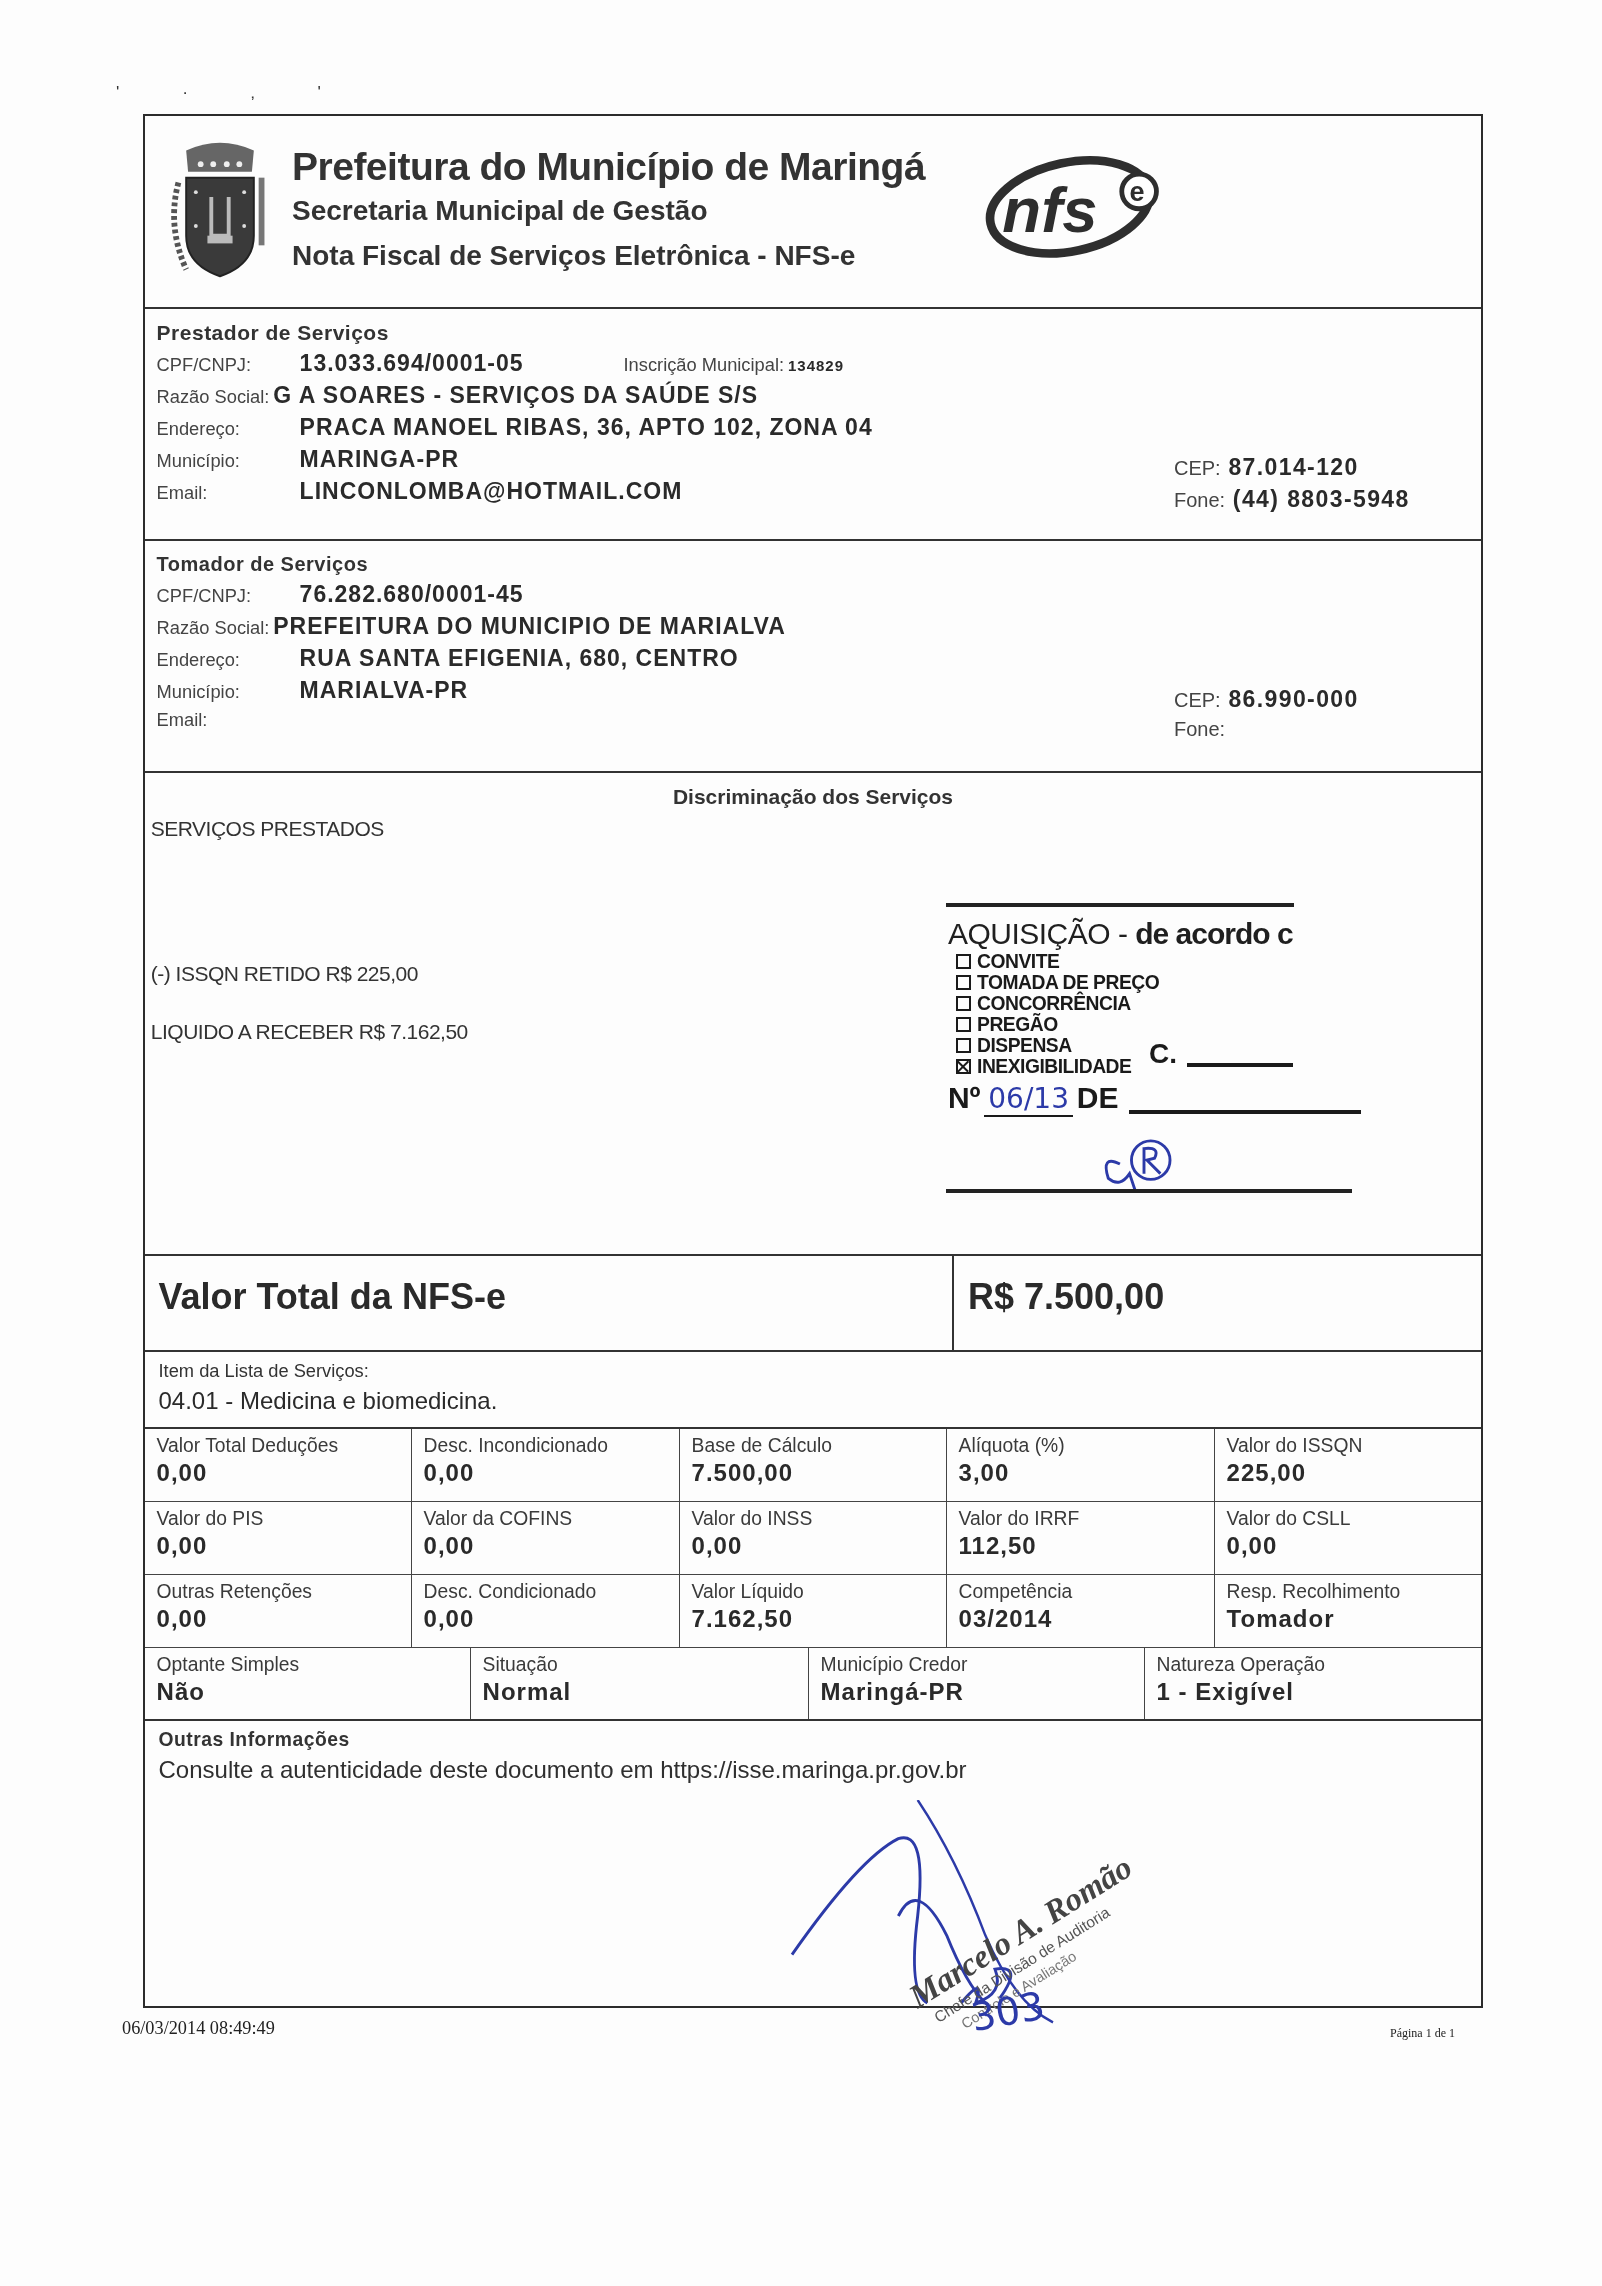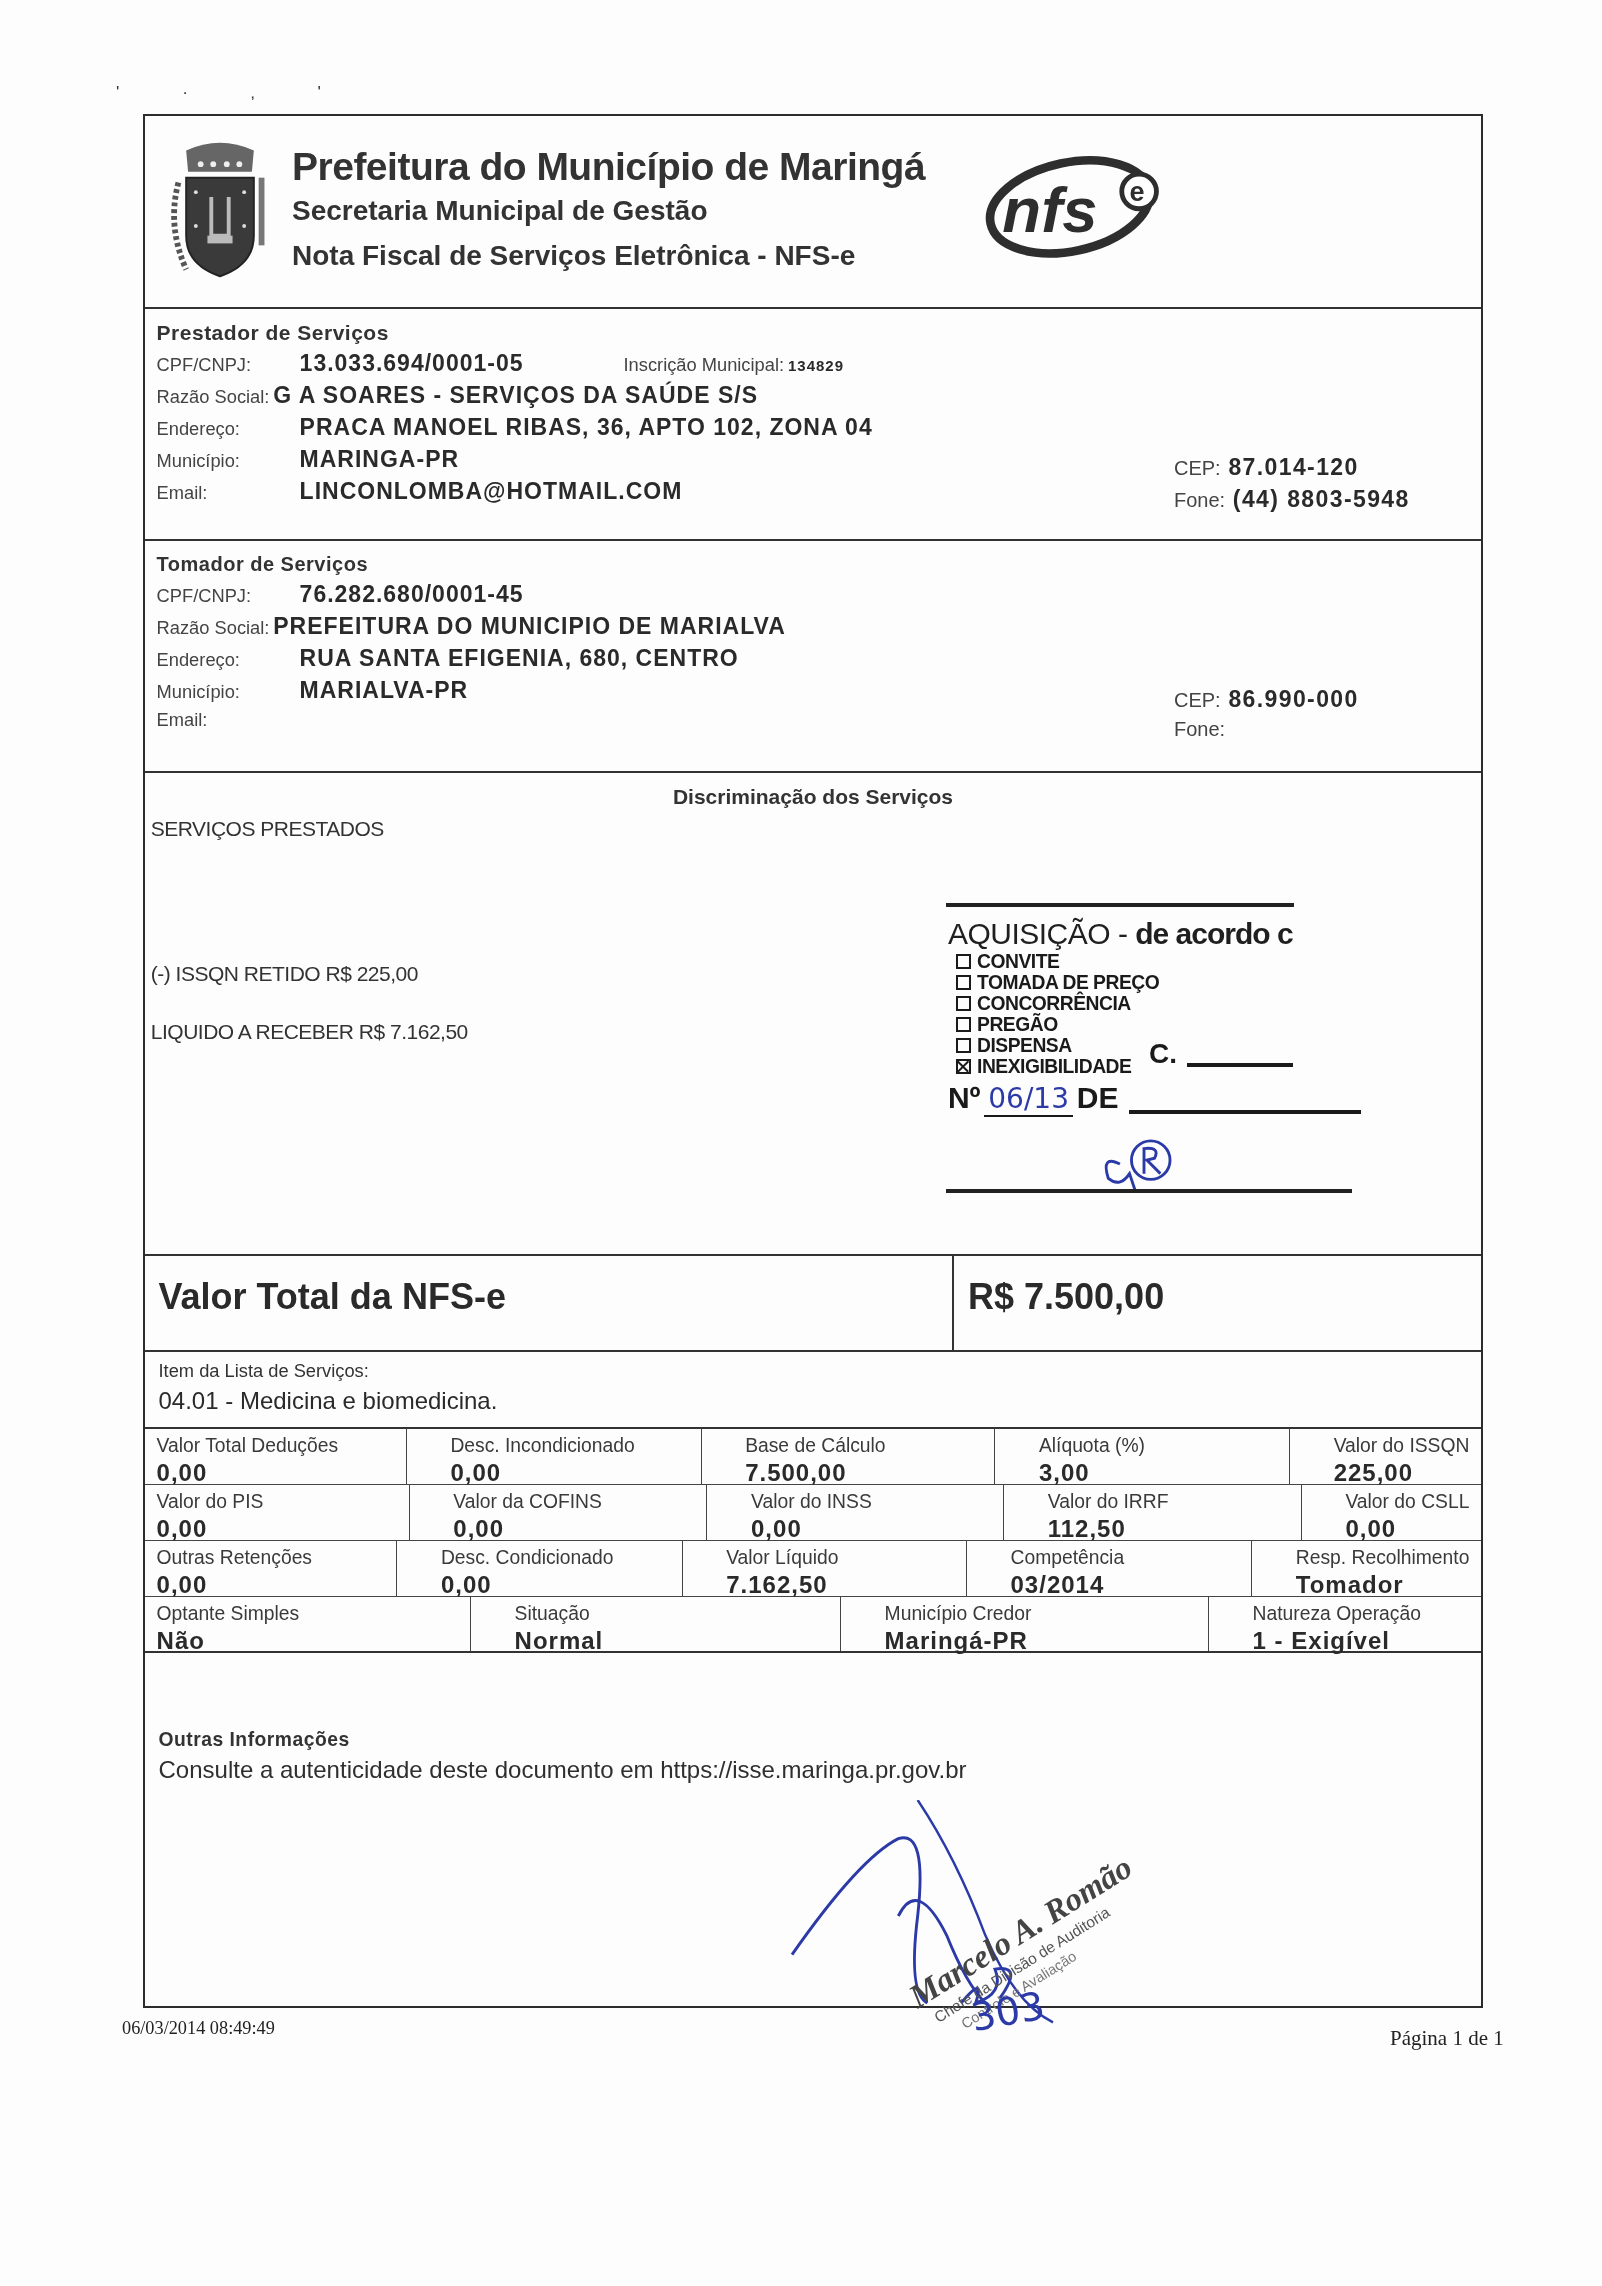--- a/index.html
+++ b/index.html
@@ -68,33 +68,33 @@
   
   .vt-label { position: absolute; left: 13.5px; top: 21px; font-size: 36px; font-weight: bold; color: #2a2a2a; }
   .vt-divider { position: absolute; left: 807px; top: 0; bottom: 0; border-left: 2.9px solid #333; }
   .vt-value { position: absolute; left: 823px; top: 21px; font-size: 36px; font-weight: bold; color: #2a2a2a; }
 
   
   .item-label { position: absolute; left: 13.5px; top: 7.7px; font-size: 18.3px; color: #333; }
   .item-value { position: absolute; left: 13.5px; top: 35px; font-size: 24px; color: #2a2a2a; }
 
   
-  .grid-row { display: flex; height: 56px; border-bottom: 1.9px solid #444; box-sizing: border-box; gap: 32px; }
+  .grid-row { display: flex; height: 73px; border-bottom: 1.9px solid #444; box-sizing: border-box; }
   .gcell { box-sizing: border-box; padding: 5.8px 11.6px 0 11.6px; border-right: 1.9px solid #444; }
   .gcell:last-child { border-right: none; }
   .glabel { font-size: 19.3px; color: #3a3a3a; white-space: nowrap; }
   .gvalue { font-size: 24px; font-weight: bold; color: #2a2a2a; letter-spacing: 1px; margin-top: 1.9px; }
 
   
   .oi-title { position: absolute; left: 13.5px; top: 5.8px; font-size: 19.3px; font-weight: bold; color: #333; letter-spacing: 0.5px; }
   .oi-text { position: absolute; left: 13.5px; top: 33px; font-size: 24px; color: #2f2f2f; }
   .signature { position: absolute; left: 618px; top: 77px; width: 406px; height: 232px; }
 
   .footer-left { position: absolute; left: 122px; top: 2018px; font-family: "Liberation Serif", serif; font-size: 18.3px; color: #222; }
-  .footer-right { position: absolute; left: 1390px; top: 2026px; font-family: "Liberation Serif", serif; font-size: 21px; color: #222; }
+  .footer-right { position: absolute; left: 1390px; top: 2026px; font-family: "Liberation Serif", serif; font-size: 12px; color: #222; }
 </style>
 </head>
 <body>
 
 <div class="page-noise">' · ‚ '</div>
 
 <div class="frame">
 
   <div class="section hdr hr">
     <svg class="crest" viewBox="0 0 130 150">

